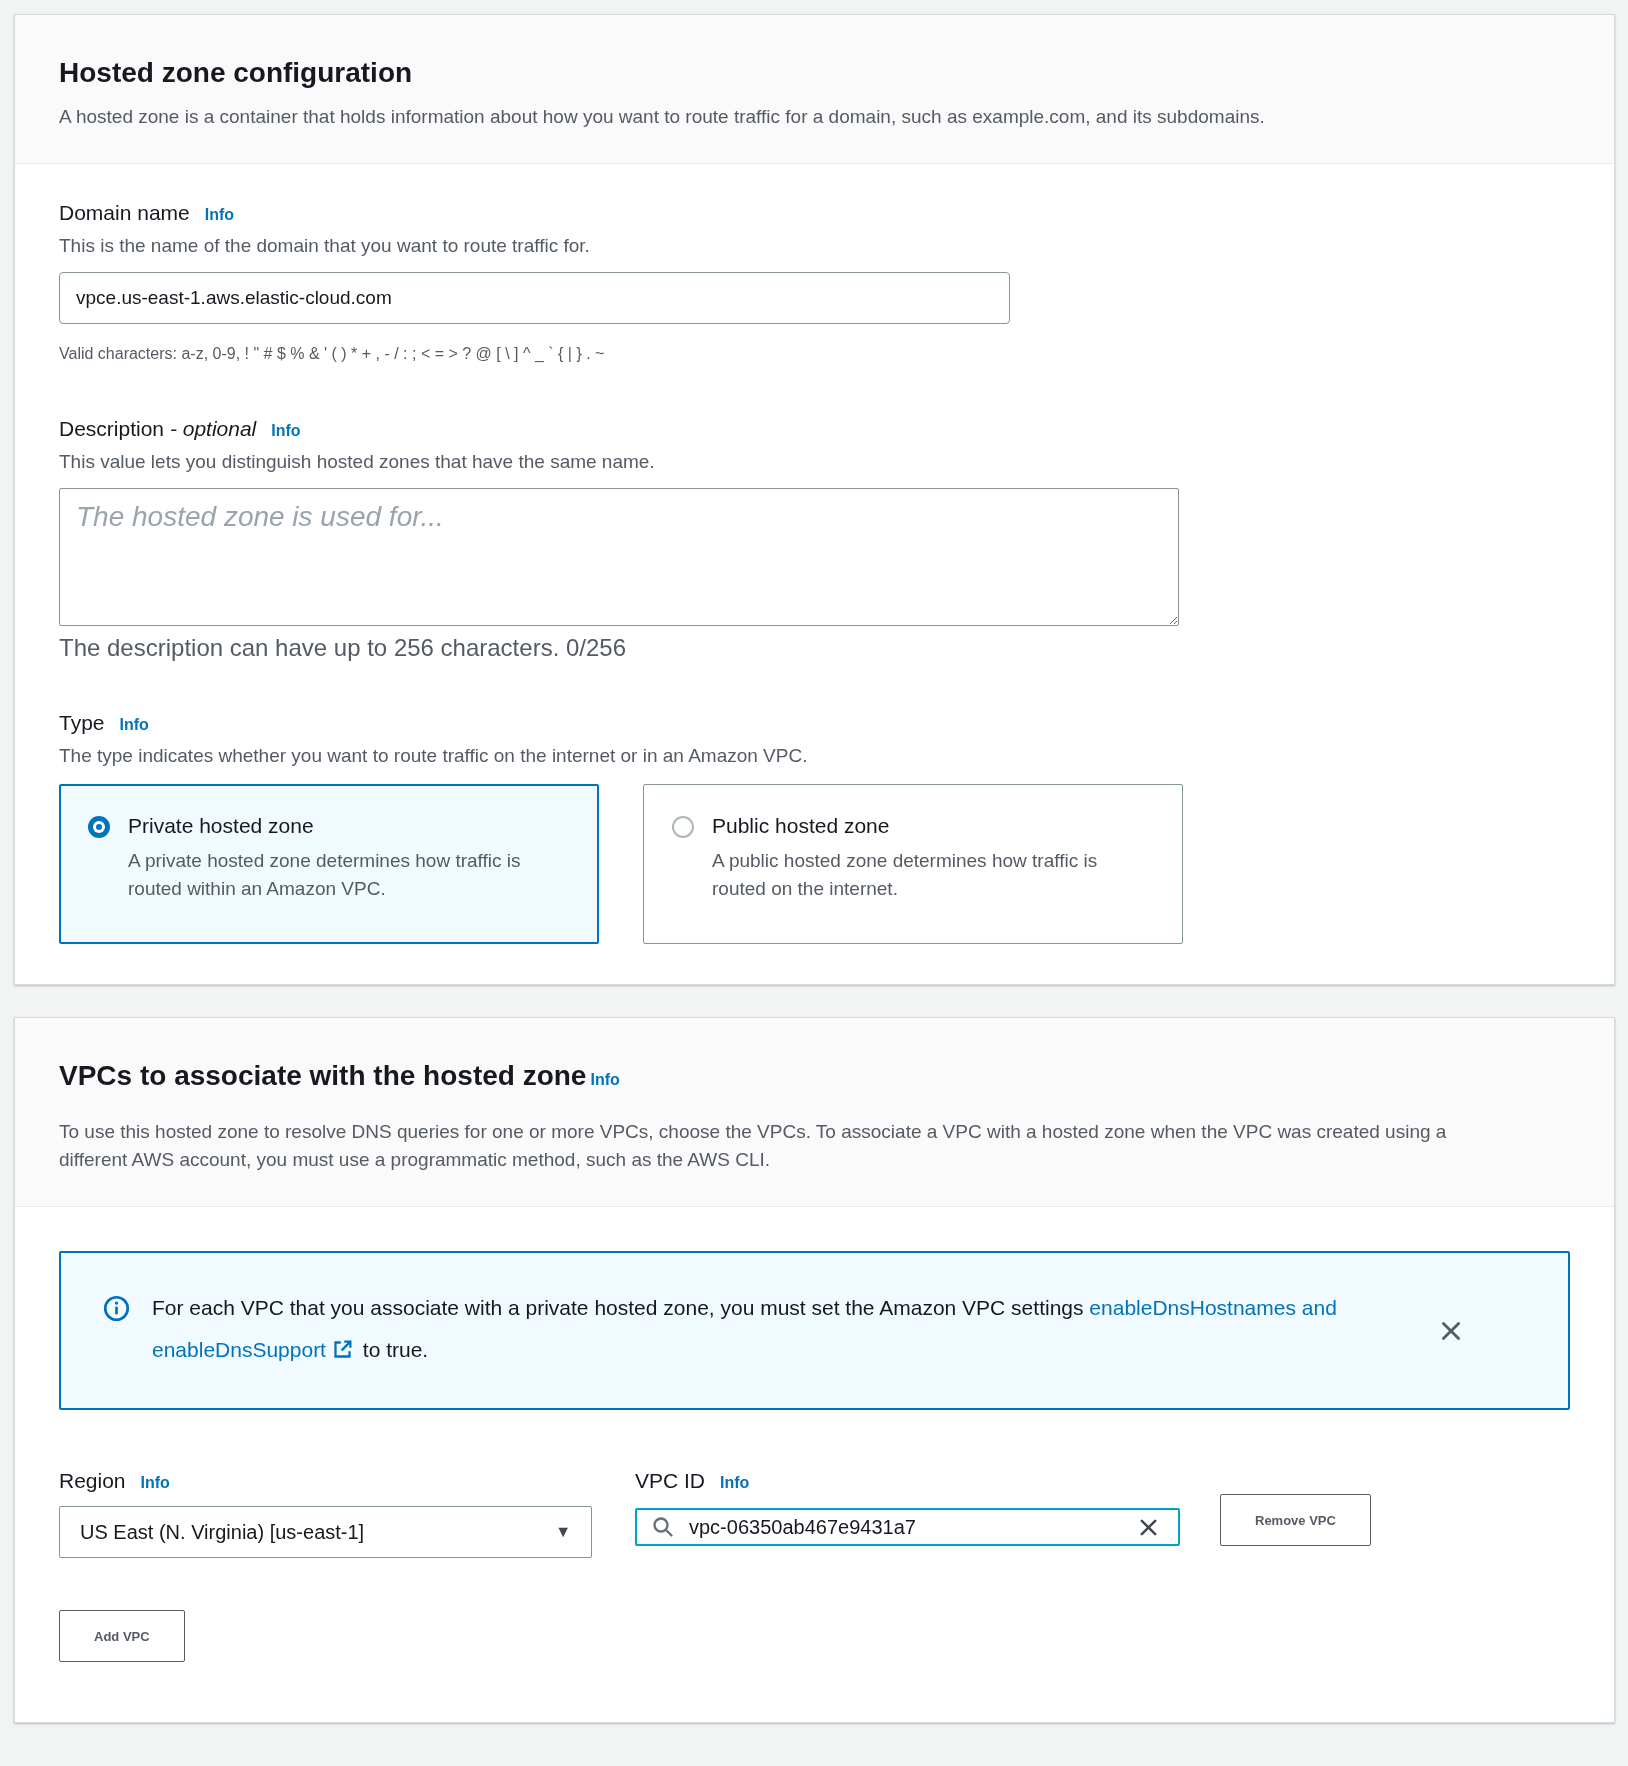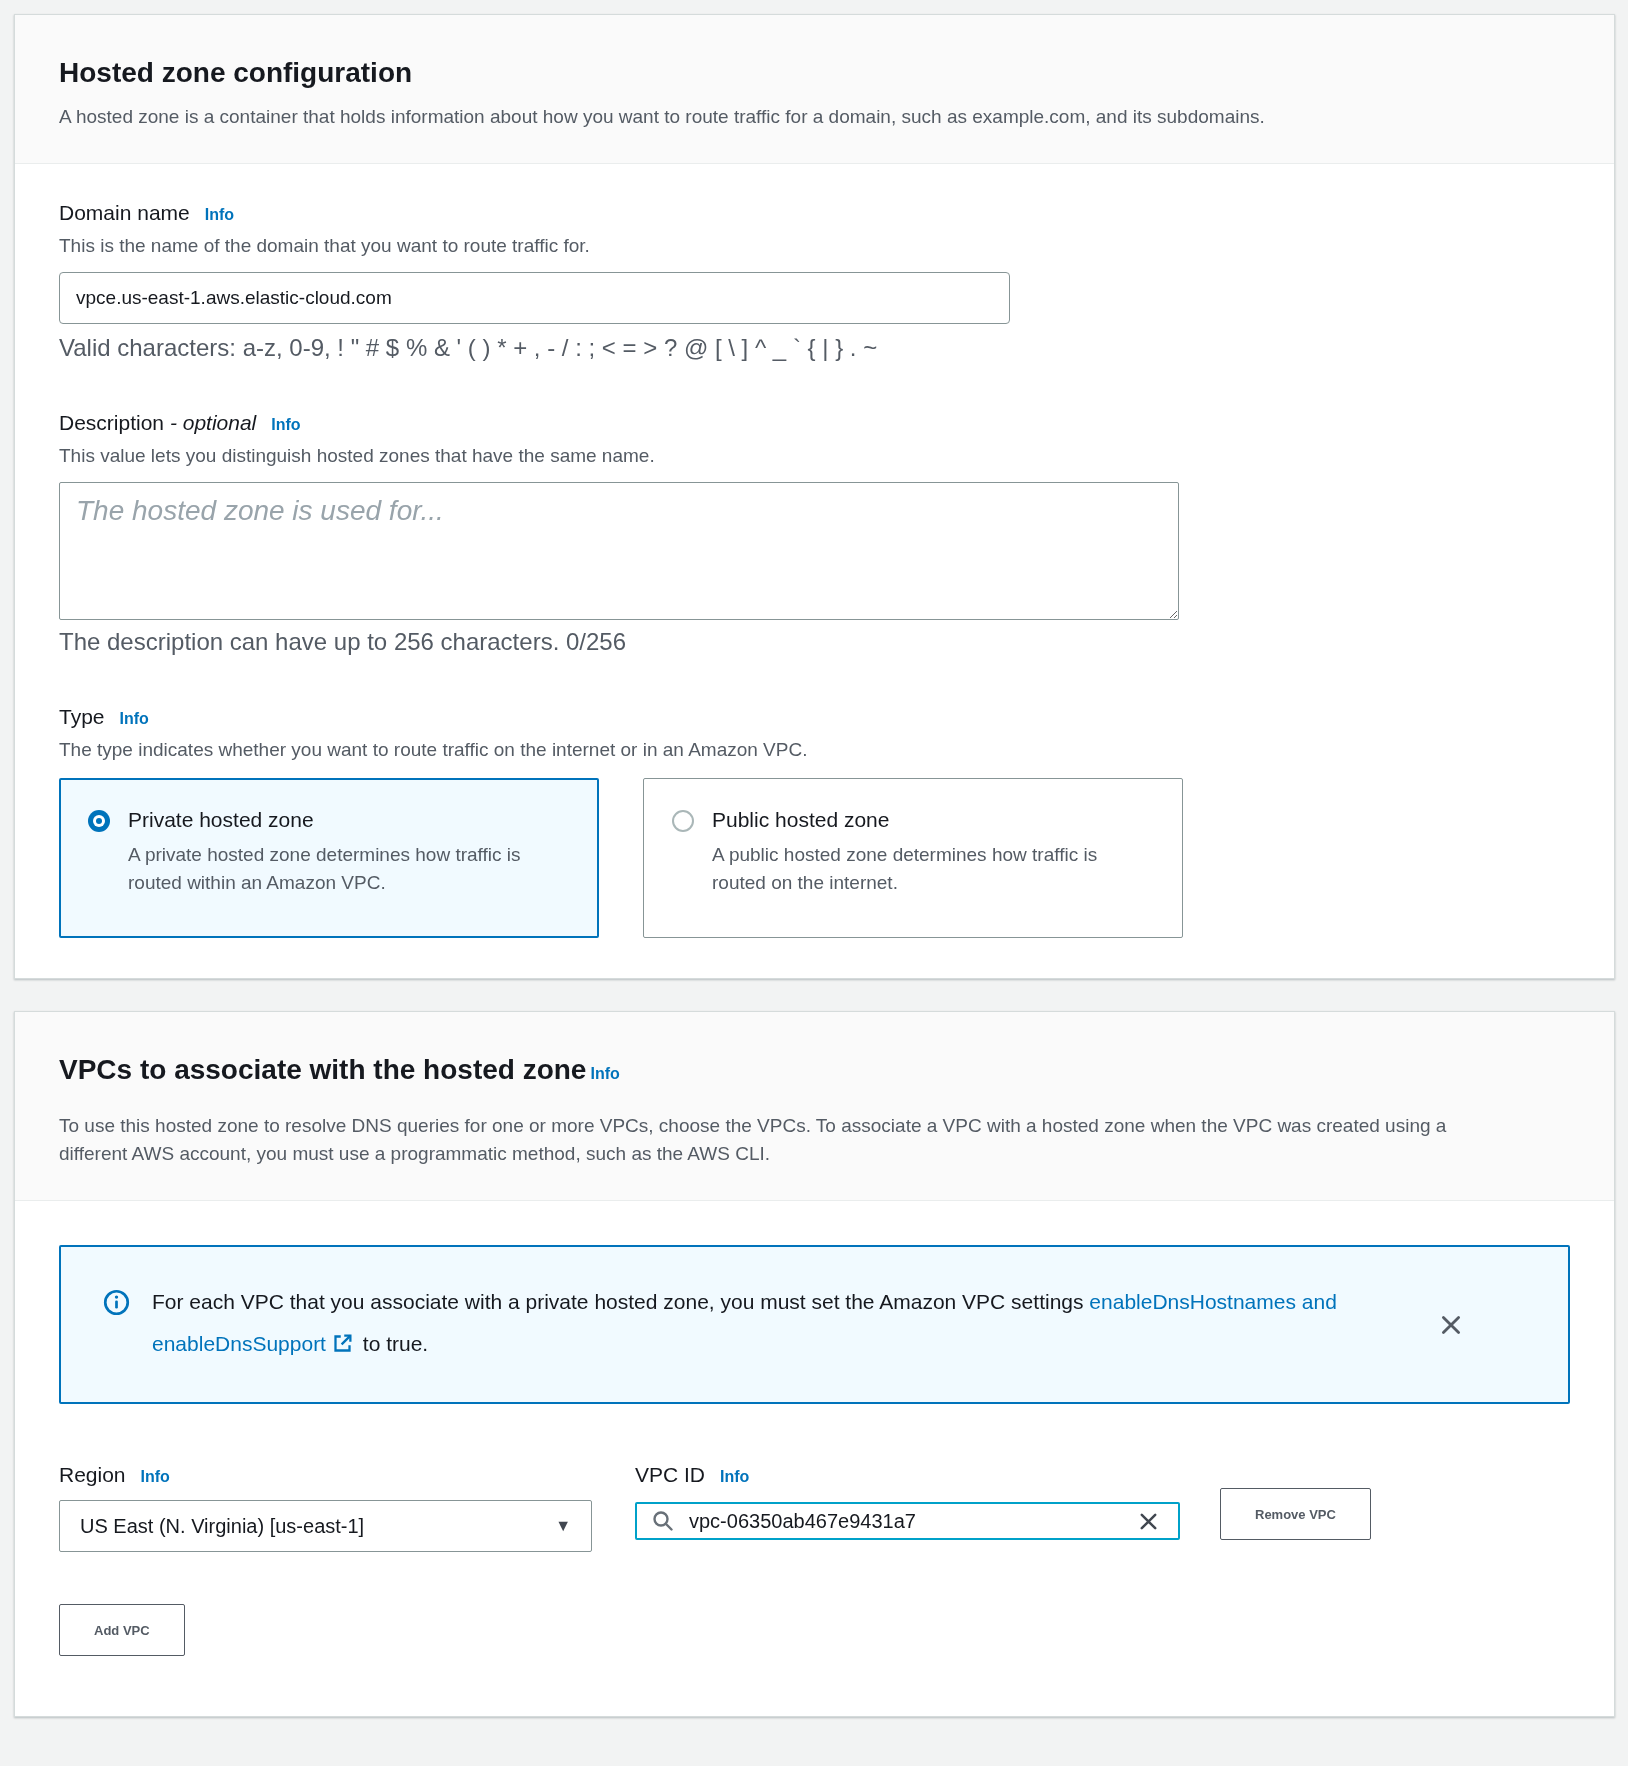--- a/index.html
+++ b/index.html
@@ -45,21 +45,21 @@
     font-size:19px;line-height:28px;color:var(--text-gray);max-width:1420px;margin:0;
   }
   .card-body{padding:36px 44px 40px 44px;}
   .card-body-2{padding:44px 44px 60px 44px;}
 
   .label-row{display:flex;align-items:baseline;gap:15px;}
   .field-label{font-size:21px;line-height:26px;color:var(--text-dark);}
   .optional{font-style:italic;}
   .info-link{font-size:16px;font-weight:bold;color:var(--accent-blue);text-decoration:none;cursor:pointer;}
   .help-text{font-size:19px;line-height:28px;color:var(--text-gray);margin:6px 0 12px 0;}
-  .constraint-text{font-size:24px;line-height:28px;color:var(--text-gray);margin-top:10px;}
+  .constraint-text{font-size:16px;line-height:28px;color:var(--text-gray);margin-top:16px;}
   .counter-text{font-size:24px;line-height:28px;color:var(--text-gray);margin-top:8px;}
   .field-group{margin-bottom:48px;}
   .field-group.last{margin-bottom:0;}
 
   .text-input{
     display:block;width:951px;height:52px;
     border:1px solid var(--input-border);border-radius:4px;
     padding:0 16px;font-size:19px;color:var(--text-dark);
     font-family:inherit;background:#fff;
   }

